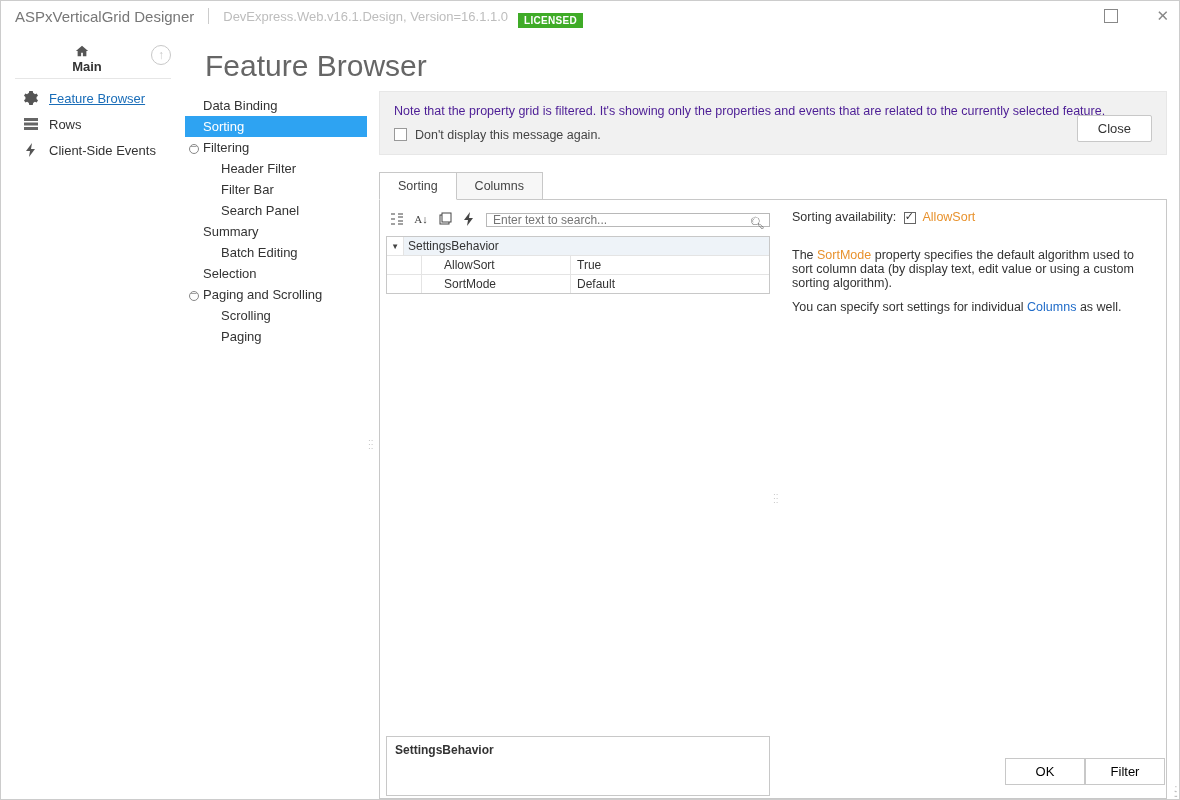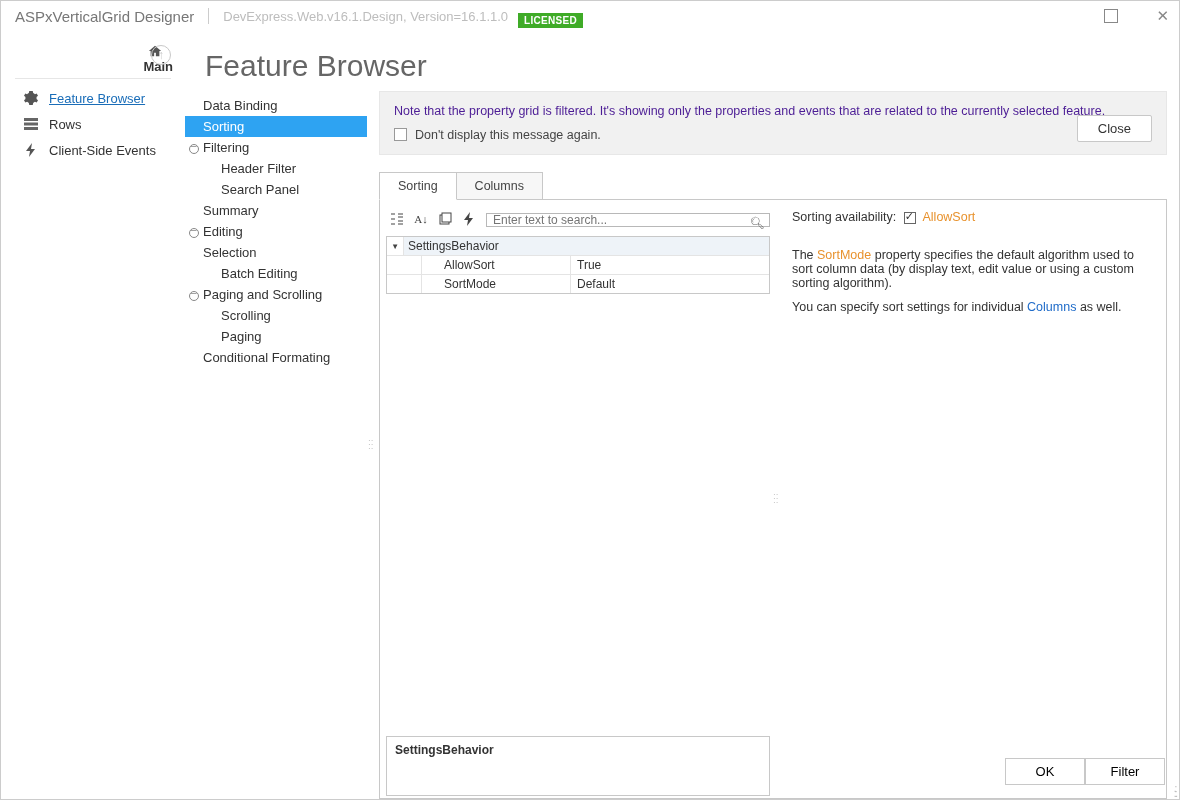--- a/index.html
+++ b/index.html
@@ -12,21 +12,21 @@
 .titlebar .subtitle { color: #bdbdbd; font-size: 13px; }
 .titlebar .badge { background: #3fab27; color: #fff; font-size: 10px; font-weight: 600; padding: 2px 6px; margin-left: 10px; letter-spacing: 0.3px; margin-top: 8px; }
 .titlebar .spacer { flex: 1; }
 .titlebar .win-btn { width: 14px; height: 14px; border: 1px solid #888; margin-left: 38px; cursor: pointer; }
 .titlebar .close-x { margin-left: 38px; color: #888; font-size: 15px; cursor: pointer; font-family: Arial; line-height: 14px; }
 
 
 .body { display: flex; height: calc(100% - 30px); }
 .sidebar { width: 184px; padding: 12px 0 0 0; position: relative; }
 .sidebar .hr { border: none; border-top: 1px solid #e6e6e6; margin: 4px 14px 6px 14px; }
-.side-item { display: flex; align-items: flex-end; padding: 5px 14px 5px 22px; cursor: pointer; color: #333; }
+.side-item { display: flex; align-items: center; padding: 5px 14px 5px 22px; cursor: pointer; color: #333; }
 .side-item.main { font-weight: 600; }
 .side-item .ico { width: 16px; height: 16px; margin-right: 10px; display: inline-flex; align-items: center; justify-content: center; color: #555; }
 .side-item.selected .label { color: #1a6db8; text-decoration: underline; }
 .side-up { position: absolute; right: 14px; top: 14px; width: 20px; height: 20px; border: 1.5px solid #c8c8c8; border-radius: 50%; color: #c8c8c8; display: flex; align-items: center; justify-content: center; font-size: 12px; cursor: pointer; }
 
 .main { flex: 1; display: flex; flex-direction: column; padding: 0 12px 0 0; }
 .page-title { font-size: 30px; font-weight: 300; color: #666; padding: 18px 0 8px 20px; }
 
 .content { display: flex; flex: 1; min-height: 0; }
 .feature-tree { width: 182px; padding-top: 4px; }
@@ -137,29 +137,28 @@
 
   <div class="main">
     <div class="page-title">Feature Browser</div>
 
     <div class="content">
       <div class="feature-tree">
         <div class="ft-item">Data Binding</div>
         <div class="ft-item selected">Sorting</div>
         <div class="ft-item ft-expand">Filtering</div>
         <div class="ft-item ft-sub">Header Filter</div>
+        <div class="ft-item ft-sub">Filter Bar</div>
         <div class="ft-item ft-sub">Search Panel</div>
         <div class="ft-item">Summary</div>
-        <div class="ft-item ft-expand">Editing</div>
+        <div class="ft-item ft-sub">Batch Editing</div>
         <div class="ft-item">Selection</div>
-        <div class="ft-item ft-sub">Batch Editing</div>
         <div class="ft-item ft-expand">Paging and Scrolling</div>
         <div class="ft-item ft-sub">Scrolling</div>
         <div class="ft-item ft-sub">Paging</div>
-        <div class="ft-item">Conditional Formating</div>
       </div>
 
       <div class="splitter-dots">··<br>··<br>··</div>
 
       <div class="right-col">
         <div class="notice">
           <div class="notice-text">Note that the property grid is filtered. It's showing only the properties and events that are related to the currently selected feature.</div>
           <div class="notice-check">
             <span class="cbx"></span>
             <span>Don't display this message again.</span>

